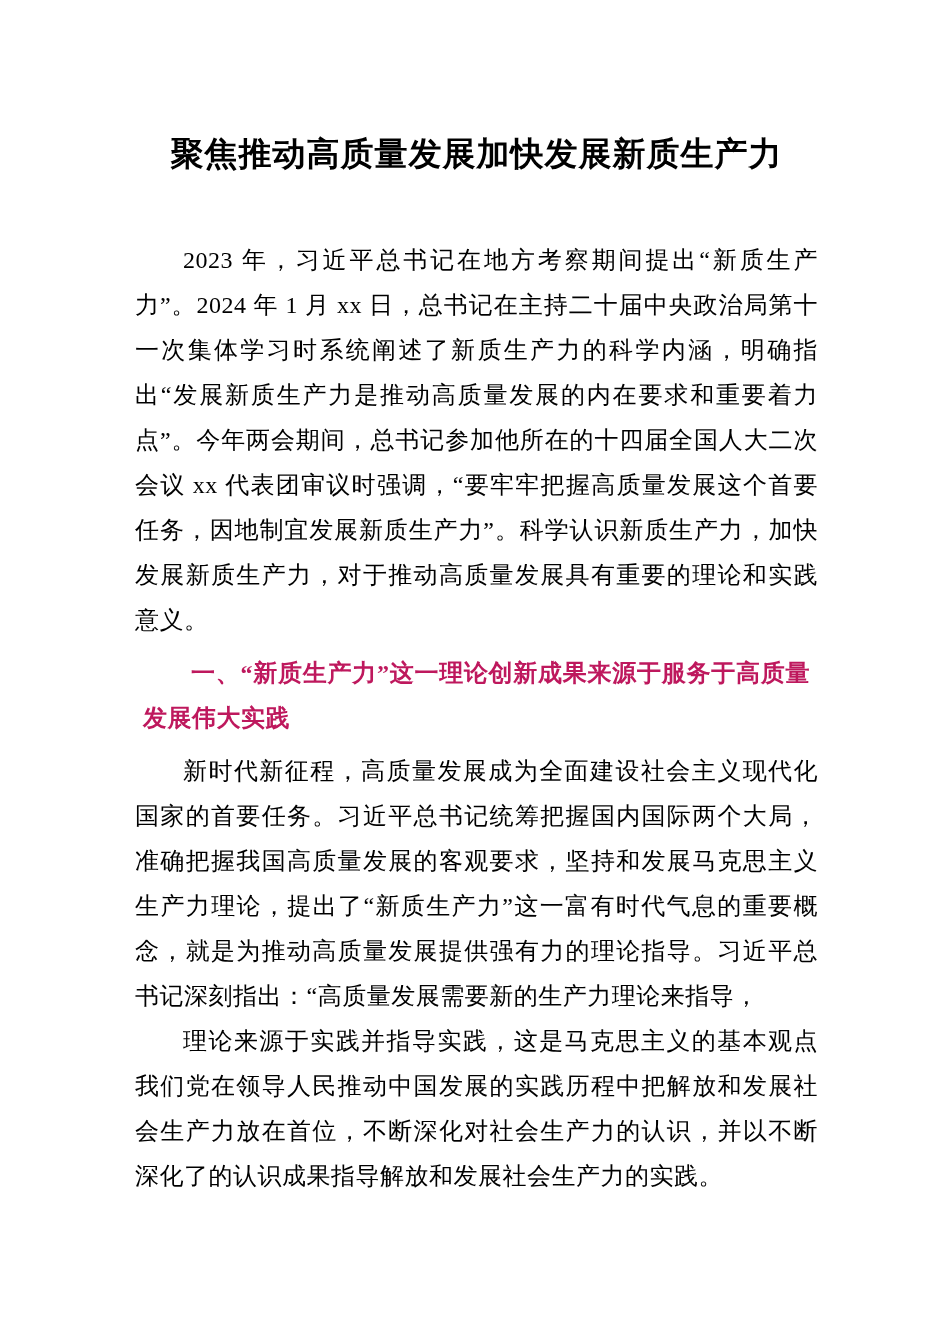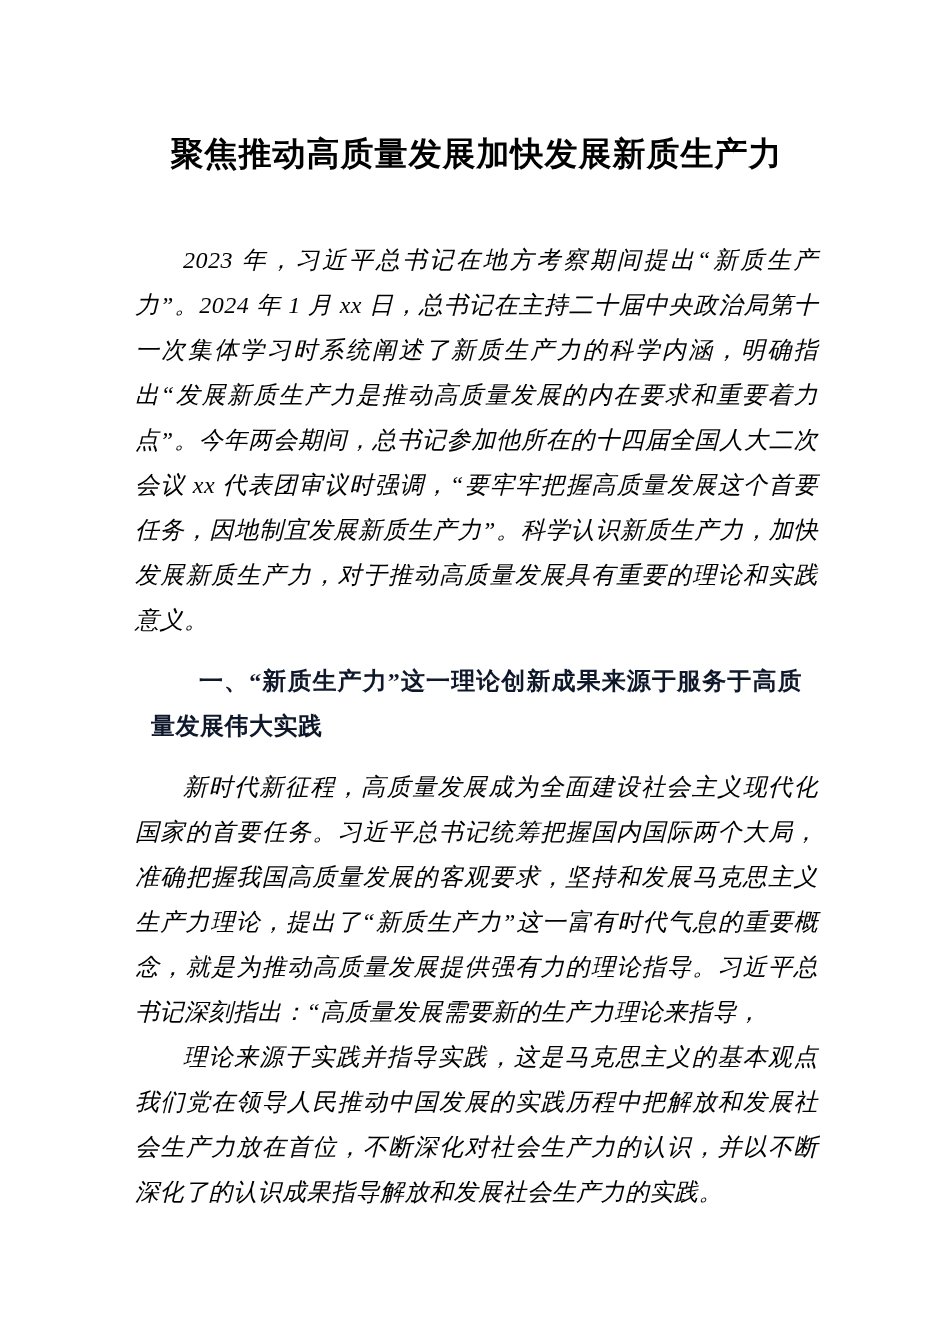--- a/index.html
+++ b/index.html
@@ -30,32 +30,31 @@
   }
   .para {
     margin: 0;
     font-size: 24px;
     line-height: 45px;
     text-align: justify;
     text-indent: 2em;
     letter-spacing: 0.5px;
     word-break: break-all;
     color: #000000;
-    font-style: italic;
   }
   .section-heading {
-    margin: 16px;
+    margin: 8px;
     font-size: 24px;
     line-height: 45px;
     font-weight: 700;
     text-align: justify;
     text-indent: 2em;
     letter-spacing: 0.5px;
     word-break: break-all;
-    color: #0f172a;
+    color: #be185d;
   }
 </style>
 </head>
 <body>
 
 <div class="page">
   <h1 class="doc-title">聚焦推动高质量发展加快发展新质生产力</h1>
 
   <p class="para">2023 年，习近平总书记在地方考察期间提出“新质生产力”。2024 年 1 月 xx 日，总书记在主持二十届中央政治局第十一次集体学习时系统阐述了新质生产力的科学内涵，明确指出“发展新质生产力是推动高质量发展的内在要求和重要着力点”。今年两会期间，总书记参加他所在的十四届全国人大二次会议 xx 代表团审议时强调，“要牢牢把握高质量发展这个首要任务，因地制宜发展新质生产力”。科学认识新质生产力，加快发展新质生产力，对于推动高质量发展具有重要的理论和实践意义。</p>
 

